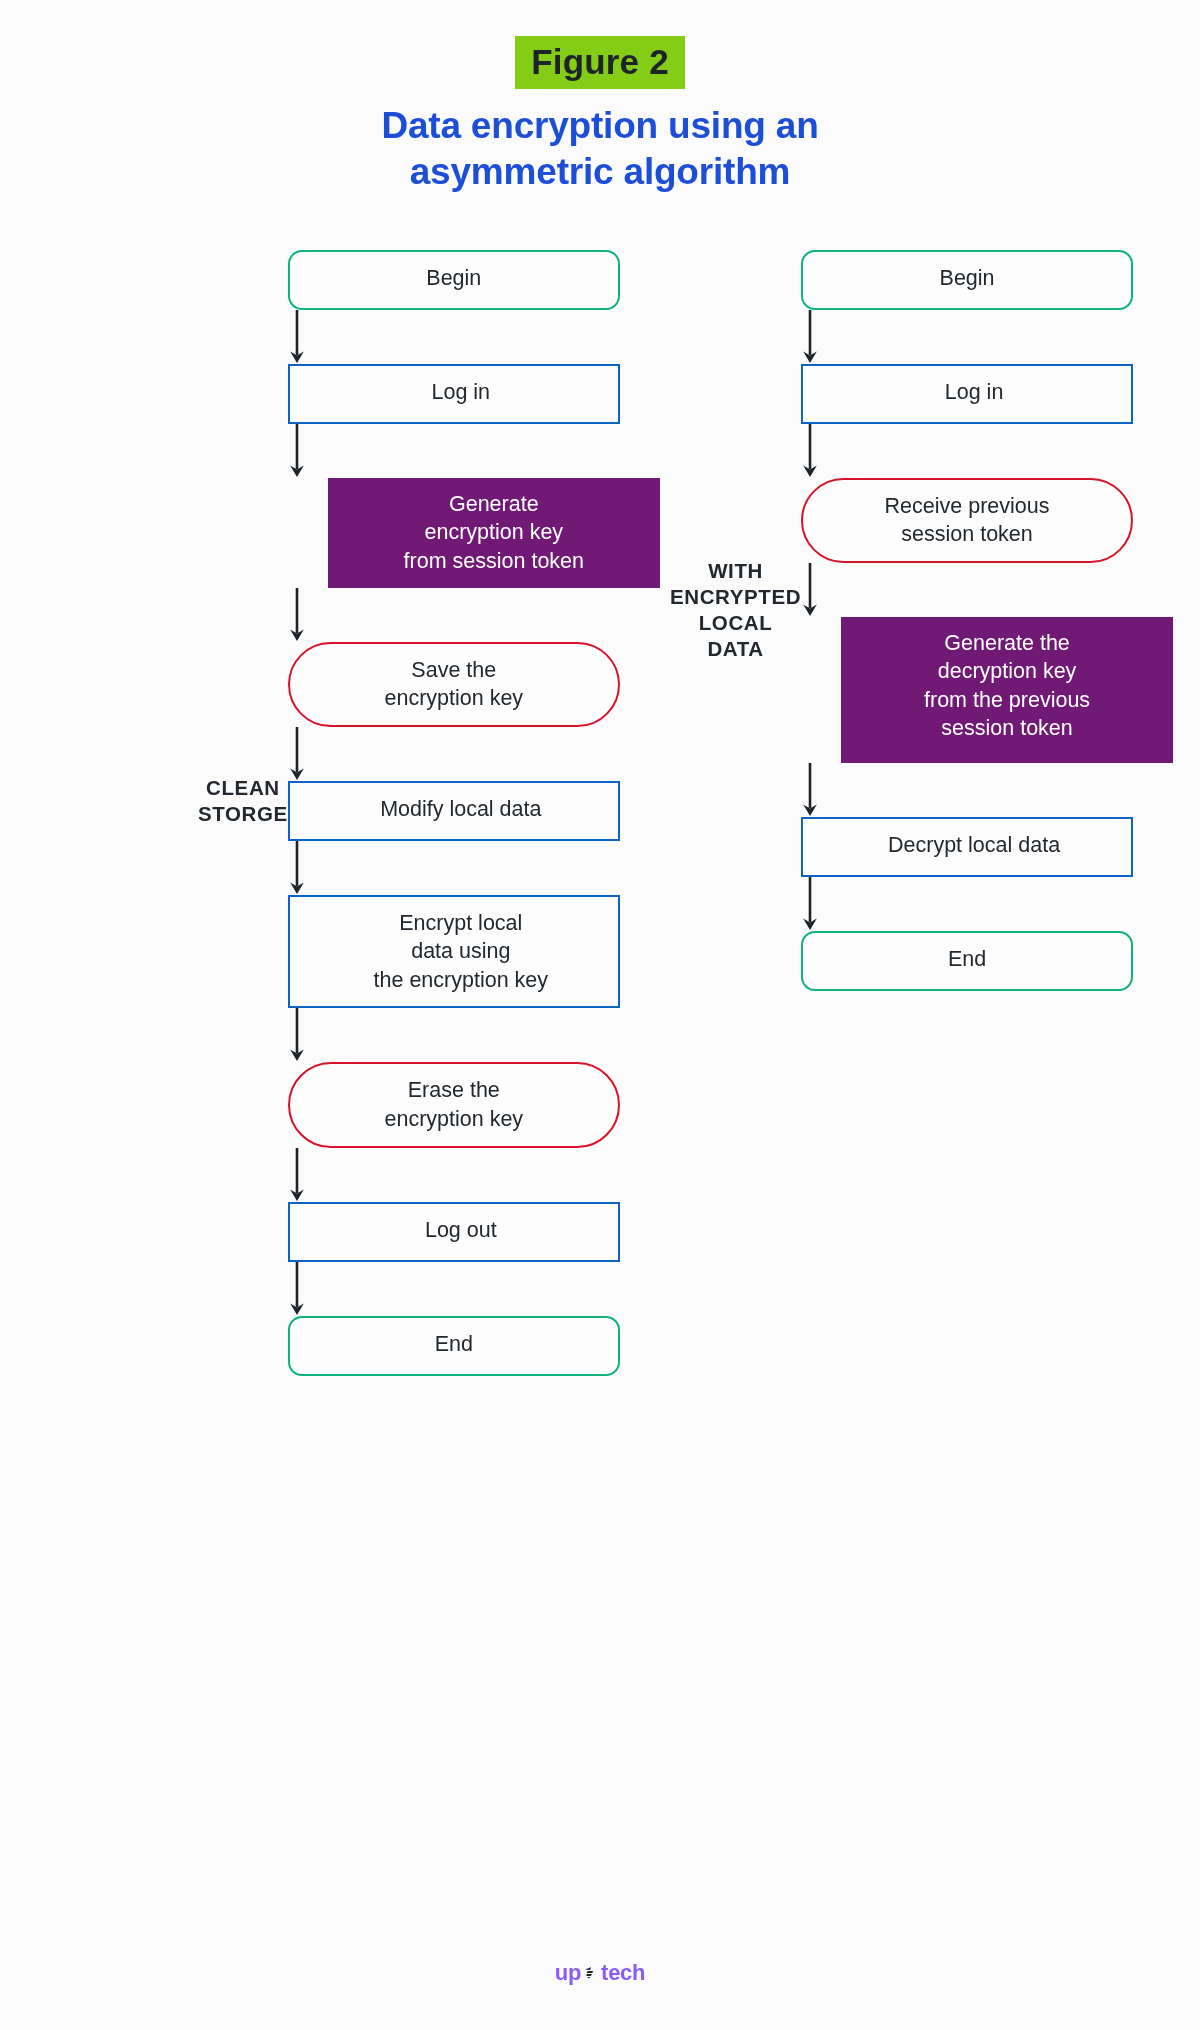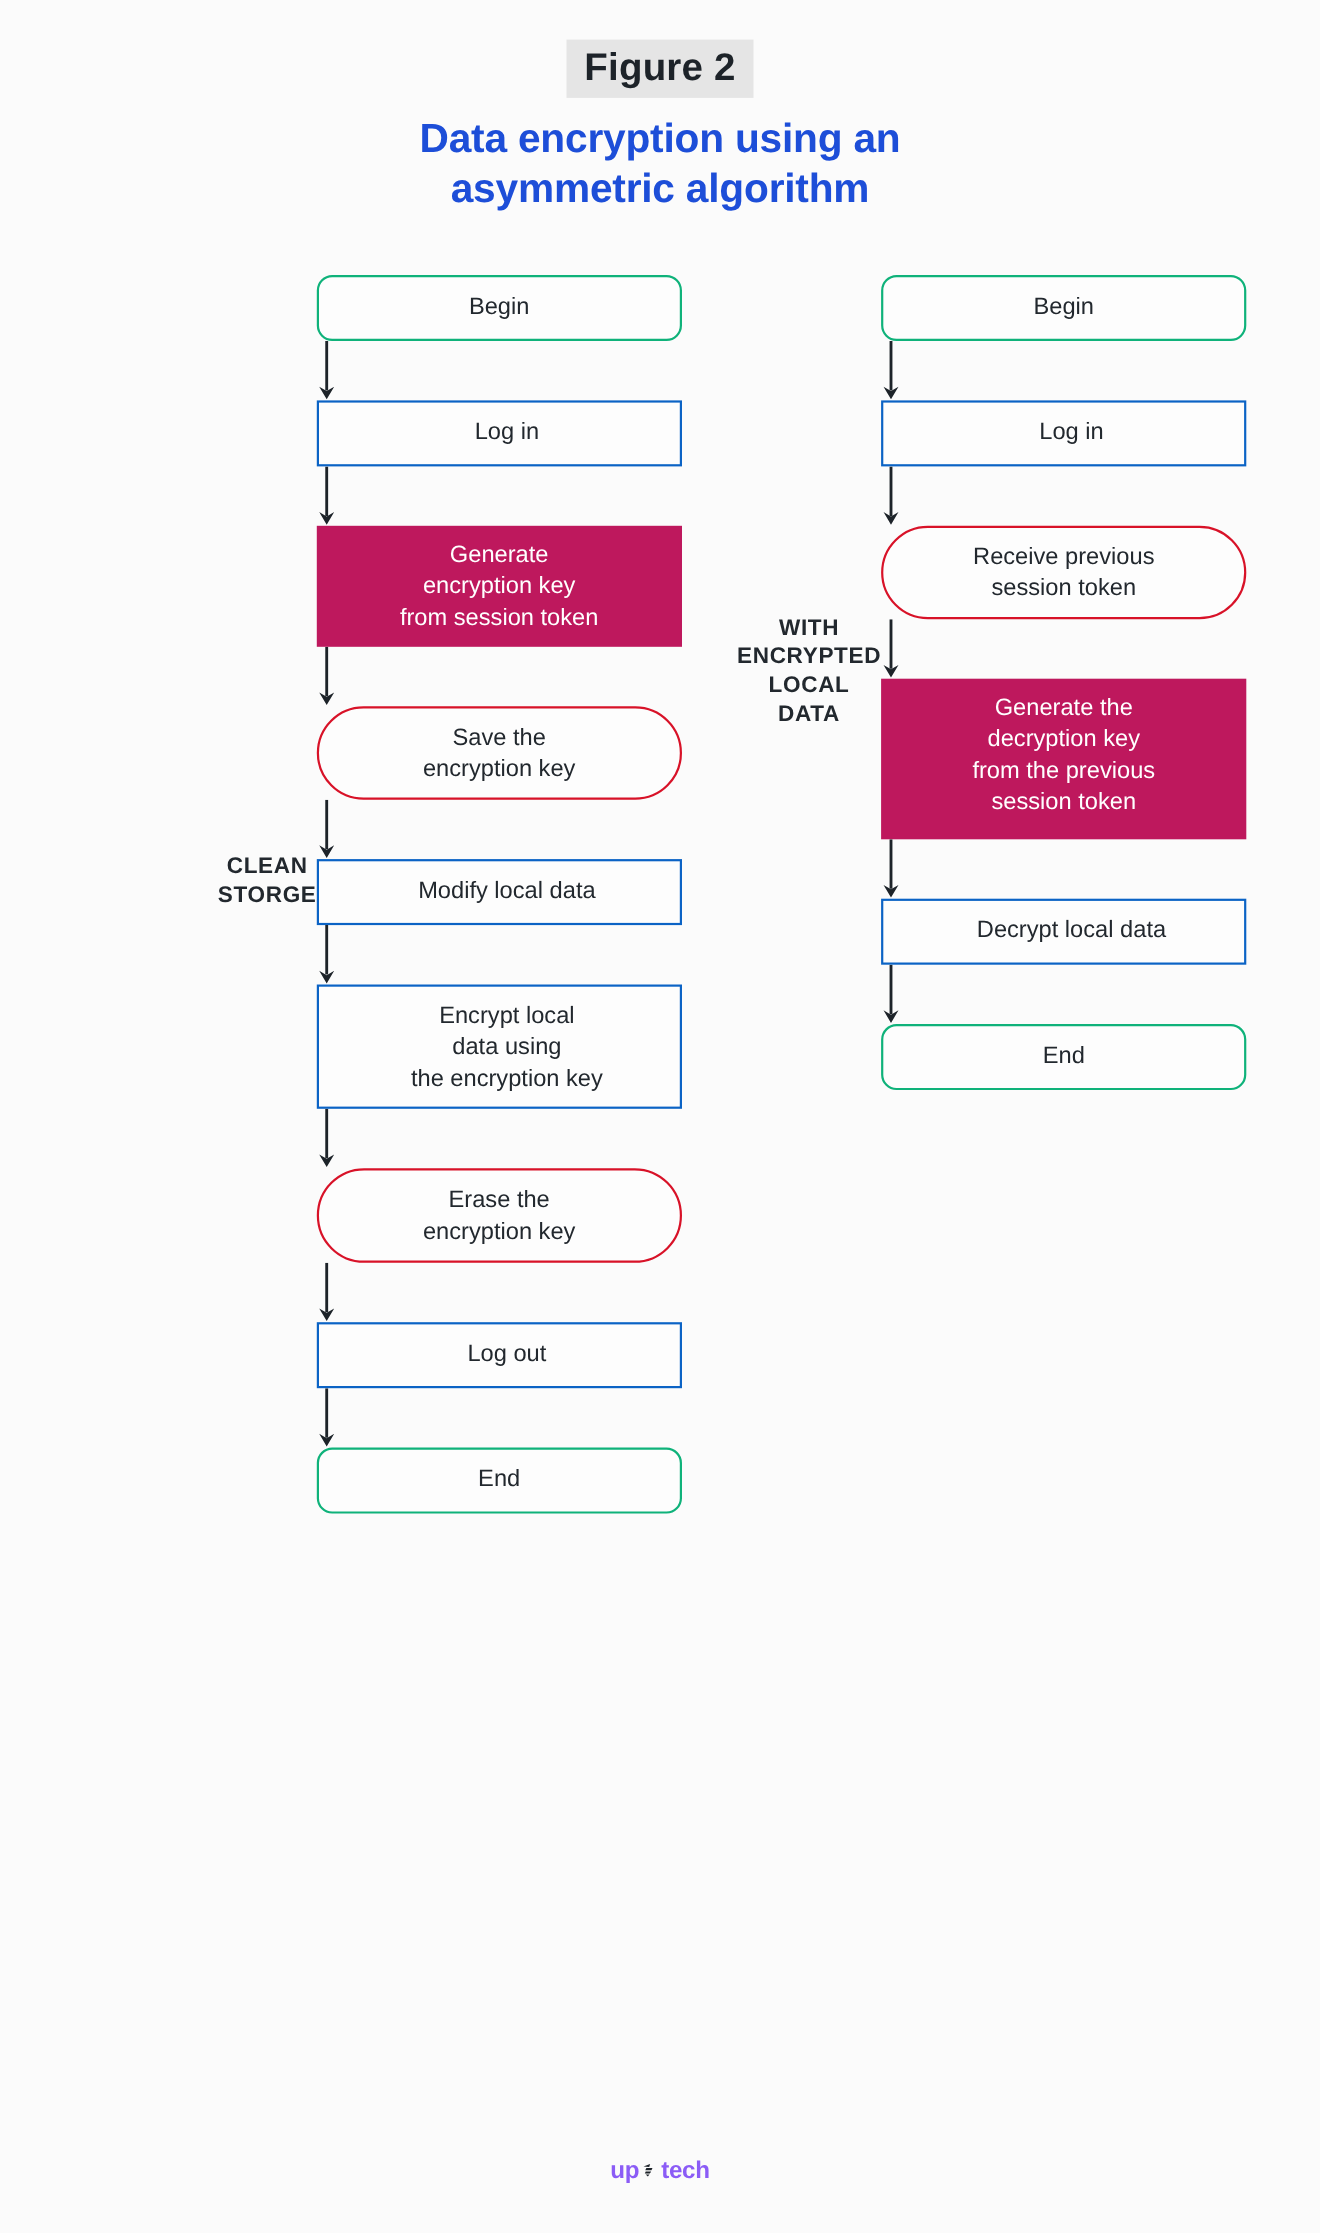--- a/index.html
+++ b/index.html
@@ -21,21 +21,21 @@
     padding-top: 36px;
     text-align: center;
   }
   .figure-badge-wrap {
     display: block;
     text-align: center;
     line-height: 0;
   }
   .figure-badge {
     display: inline-block;
-    background: #e5e5e5;
+    background: #84cc16;
     color: #1d2329;
     font-size: 35px;
     font-weight: bold;
     letter-spacing: 0.2px;
     padding: 8px 16px 10px 16px;
     line-height: 1.0;
   }
   .figure-title {
     margin: 14px auto 0 auto;
     width: 760px;
@@ -97,24 +97,25 @@
     min-height: 60px;
     padding-left: 28px;
   }
   .node.key {
     border: 2.5px solid #d81228;
     border-radius: 999px;
     min-height: 82px;
   }
   .node.emphasis {
     border: none;
-    background: #be185d;
+    background: #701a75;
     color: #ffffff;
     border-radius: 0;
     min-height: 110px;
+    margin-left: 40px;
   }
   .node.emphasis.tall {
     min-height: 146px;
   }
 
   
   .arrow {
     width: 18px;
     display: block;
   }

